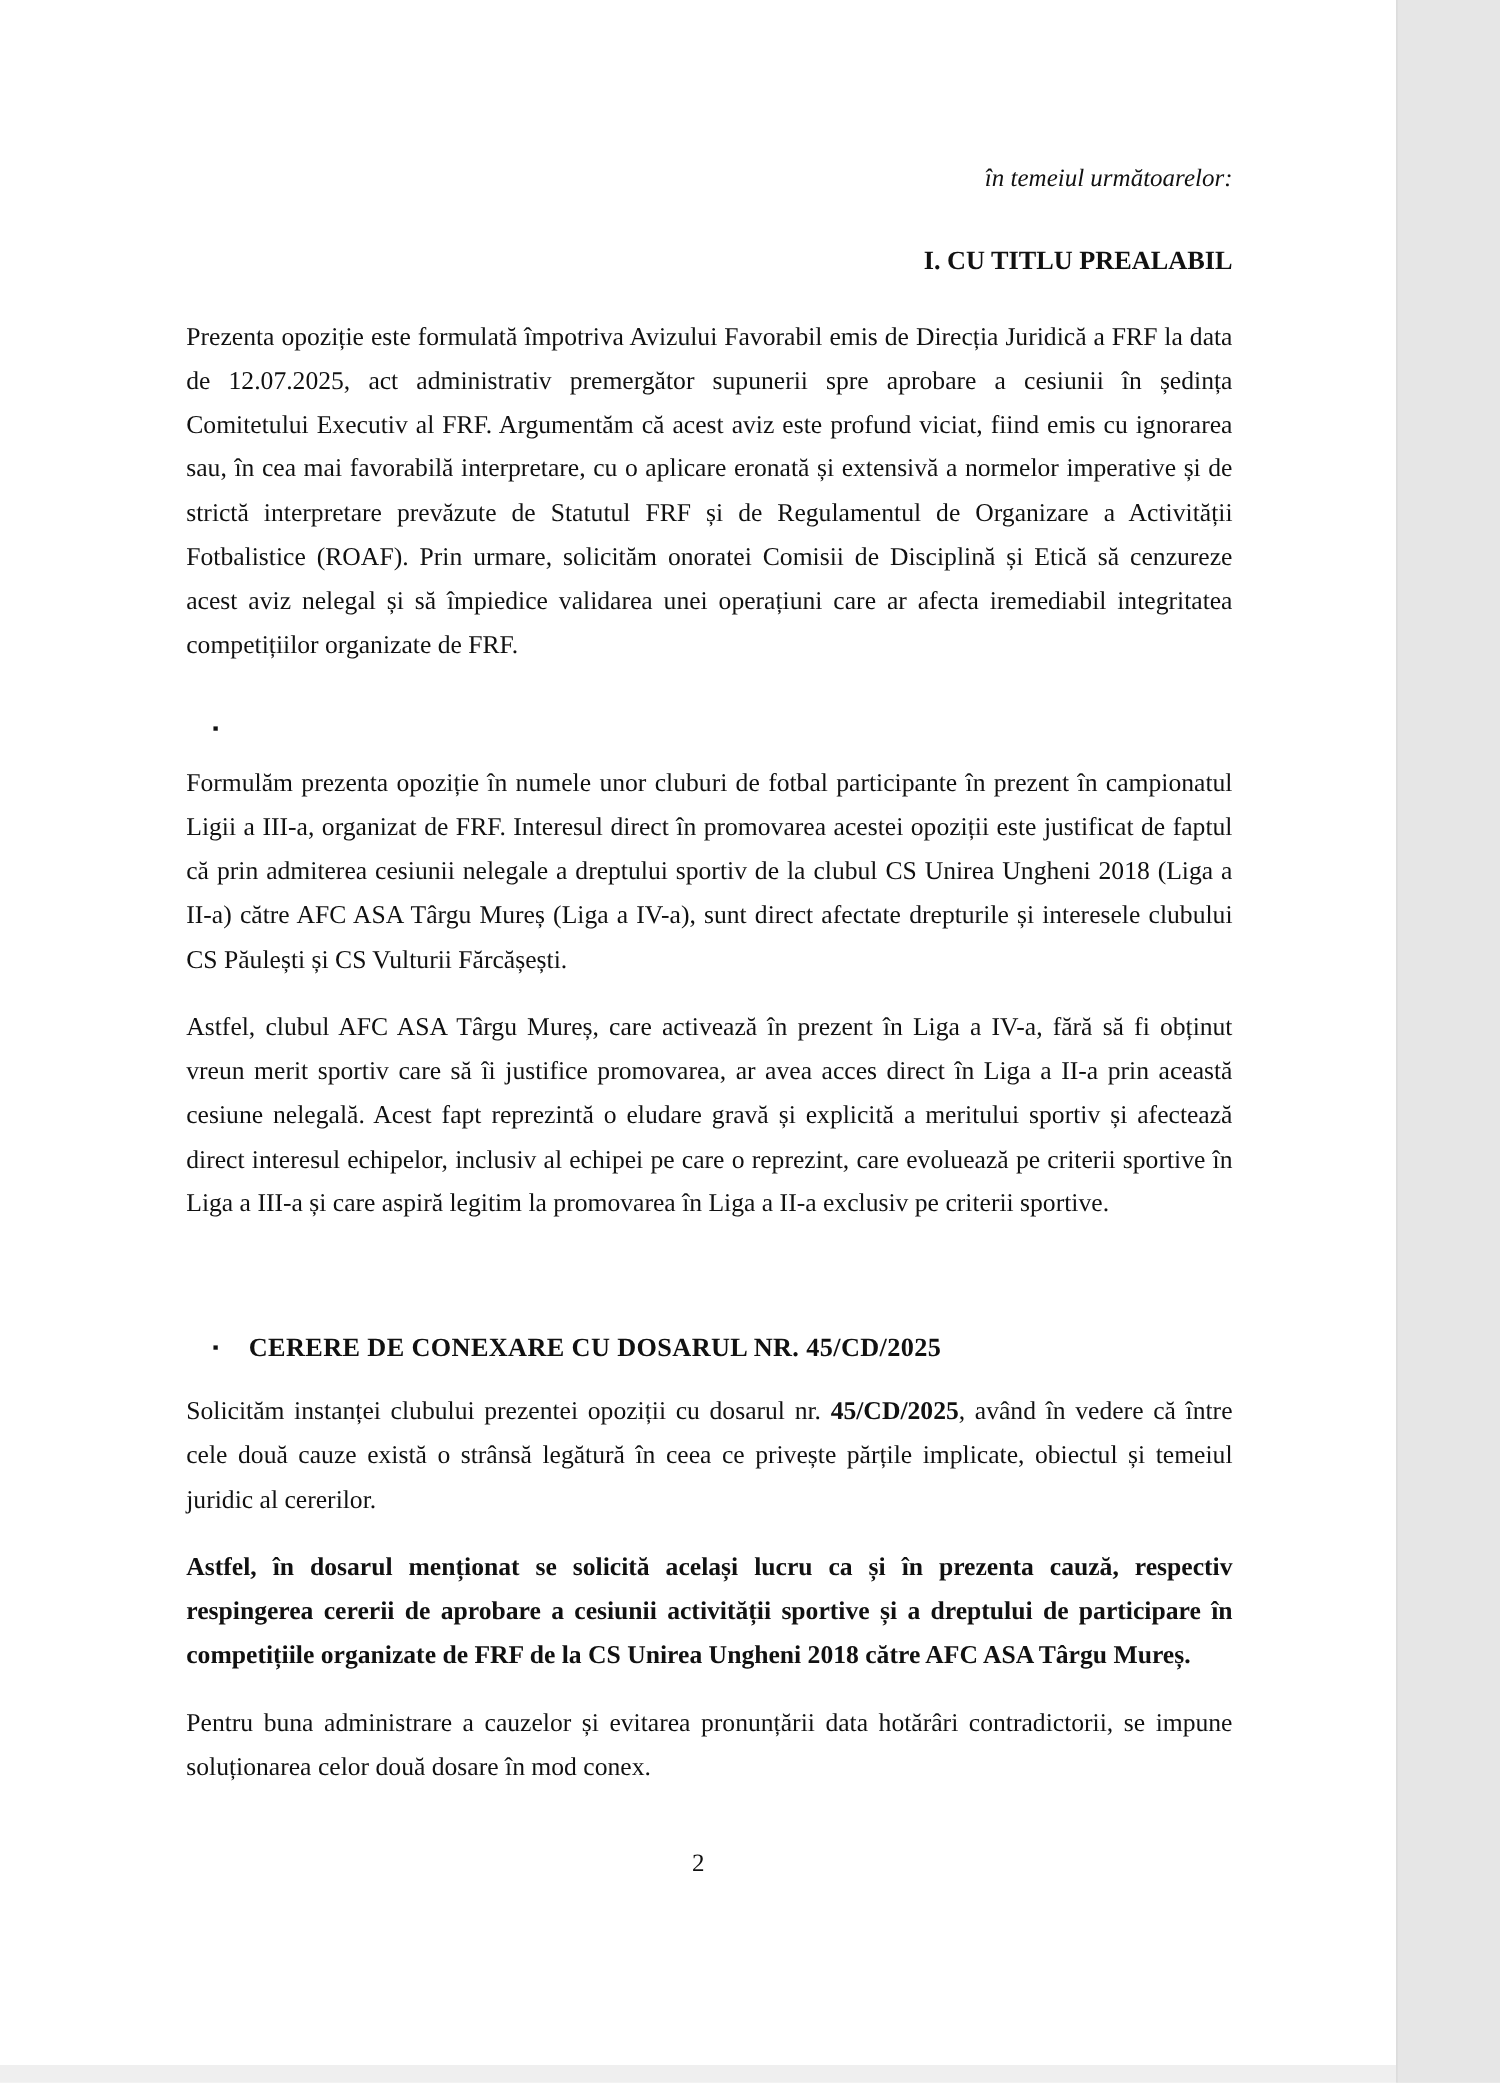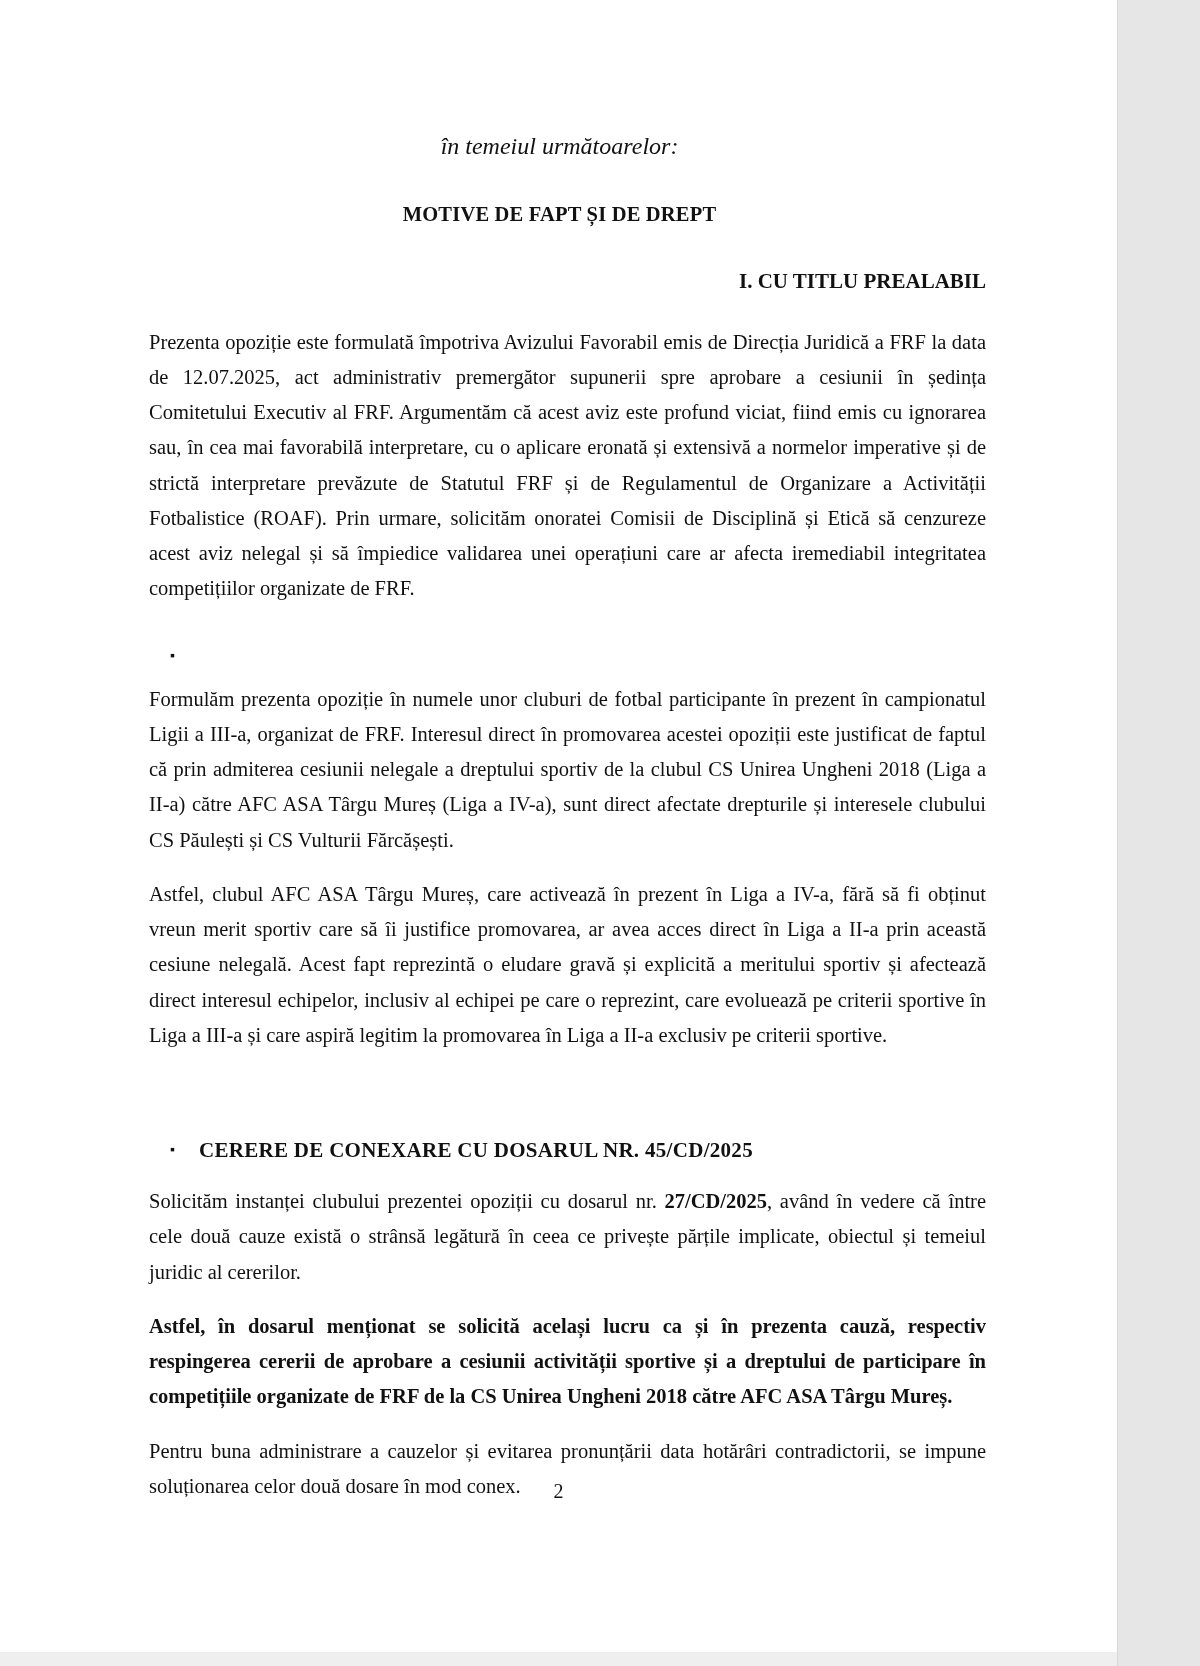--- a/index.html
+++ b/index.html
@@ -60,23 +60,23 @@
 
   p.para {
     margin: 0 0 19px 16px;
     text-align: justify;
     text-justify: inter-word;
     hyphens: none;
   }
 
   .intro-line {
     font-style: italic;
-    font-size: 24px;
+    font-size: 20px;
     margin: 0 0 30px 0;
-    text-align: center;
+    text-align: right;
   }
 
   .center-title {
     text-align: center;
     font-weight: bold;
     font-size: 20.5px;
     letter-spacing: 0.2px;
     margin: 0 0 30px 0;
   }
 
@@ -124,21 +124,20 @@
 </style>
 </head>
 <body>
 
 <div id="page-sheet">
 
   <div id="content" class="doc-text">
 
     <p class="intro-line">în temeiul următoarelor:</p>
 
-    <p class="center-title">MOTIVE DE FAPT ȘI DE DREPT</p>
 
     <p class="section-title">I. CU TITLU PREALABIL</p>
 
     <p class="para">Prezenta opoziție este formulată împotriva Avizului Favorabil emis de Direcția Juridică a FRF la data de 12.07.2025, act administrativ premergător supunerii spre aprobare a cesiunii în ședința Comitetului Executiv al FRF. Argumentăm că acest aviz este profund viciat, fiind emis cu ignorarea sau, în cea mai favorabilă interpretare, cu o aplicare eronată și extensivă a normelor imperative și de strictă interpretare prevăzute de Statutul FRF și de Regulamentul de Organizare a Activității Fotbalistice (ROAF). Prin urmare, solicităm onoratei Comisii de Disciplină și Etică să cenzureze acest aviz nelegal și să împiedice validarea unei operațiuni care ar afecta iremediabil integritatea competițiilor organizate de FRF.</p>
 
     <div class="spacer-sm"></div>
 
     <div class="bullet-heading">
       <span class="bullet-mark">▪</span>
     </div>
@@ -147,21 +146,21 @@
 
     <p class="para">Astfel, clubul AFC ASA Târgu Mureș, care activează în prezent în Liga a IV-a, fără să fi obținut vreun merit sportiv care să îi justifice promovarea, ar avea acces direct în Liga a II-a prin această cesiune nelegală. Acest fapt reprezintă o eludare gravă și explicită a meritului sportiv și afectează direct interesul echipelor, inclusiv al echipei pe care o reprezint, care evoluează pe criterii sportive în Liga a III-a și care aspiră legitim la promovarea în Liga a II-a exclusiv pe criterii sportive.</p>
 
     <div class="spacer-lg"></div>
 
     <div class="bullet-heading">
       <span class="bullet-mark">▪</span>
       <span class="bullet-label">CERERE DE CONEXARE CU DOSARUL NR. 45/CD/2025</span>
     </div>
 
-    <p class="para"><span>Solicităm instanței clubului prezentei opoziții cu dosarul nr. </span><span class="bold">27/CD/2025</span><span>, având în vedere că între cele două cauze există o strânsă legătură în ceea ce privește părțile implicate, obiectul și temeiul juridic al cererilor.</span></p>
+    <p class="para"><span>Solicităm instanței clubului prezentei opoziții cu dosarul nr. </span><span class="bold">45/CD/2025</span><span>, având în vedere că între cele două cauze există o strânsă legătură în ceea ce privește părțile implicate, obiectul și temeiul juridic al cererilor.</span></p>
 
     <p class="para bold-para">Astfel, în dosarul menționat se solicită același lucru ca și în prezenta cauză, respectiv respingerea cererii de aprobare a cesiunii activității sportive și a dreptului de participare în competițiile organizate de FRF de la CS Unirea Ungheni 2018 către AFC ASA Târgu Mureș.</p>
 
     <p class="para">Pentru buna administrare a cauzelor și evitarea pronunțării data hotărâri contradictorii, se impune soluționarea celor două dosare în mod conex.</p>
 
   </div>
 
   <div id="page-number">2</div>
 
   <div id="bottom-band"></div>

